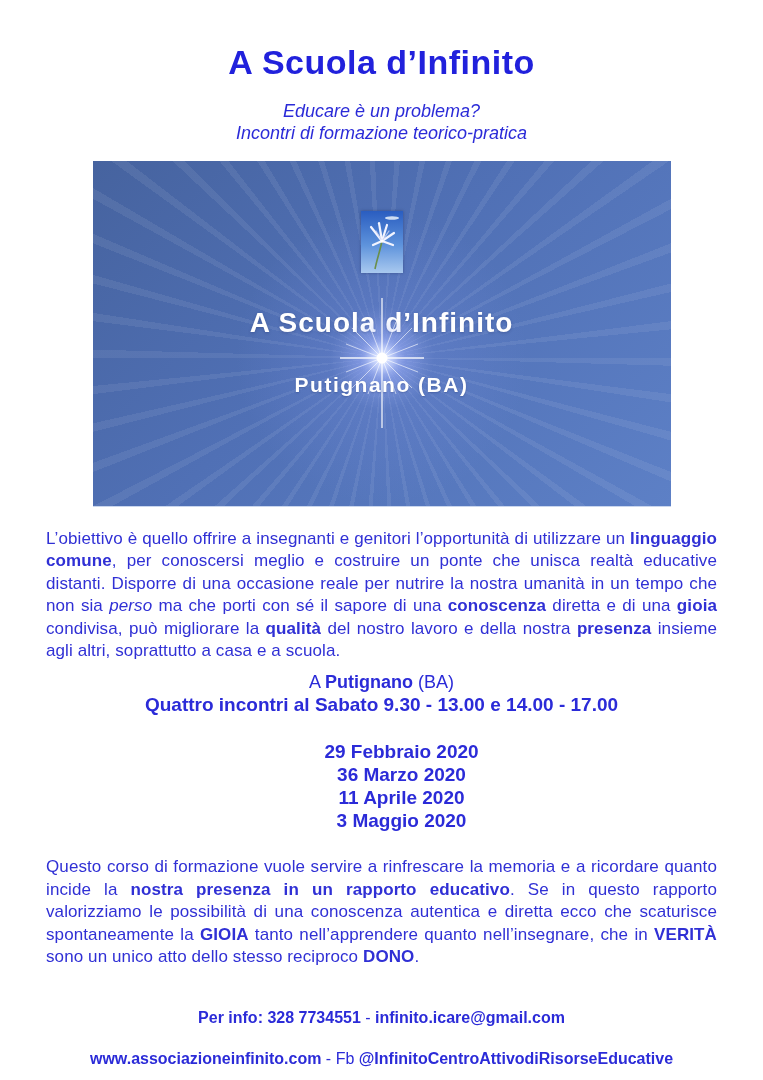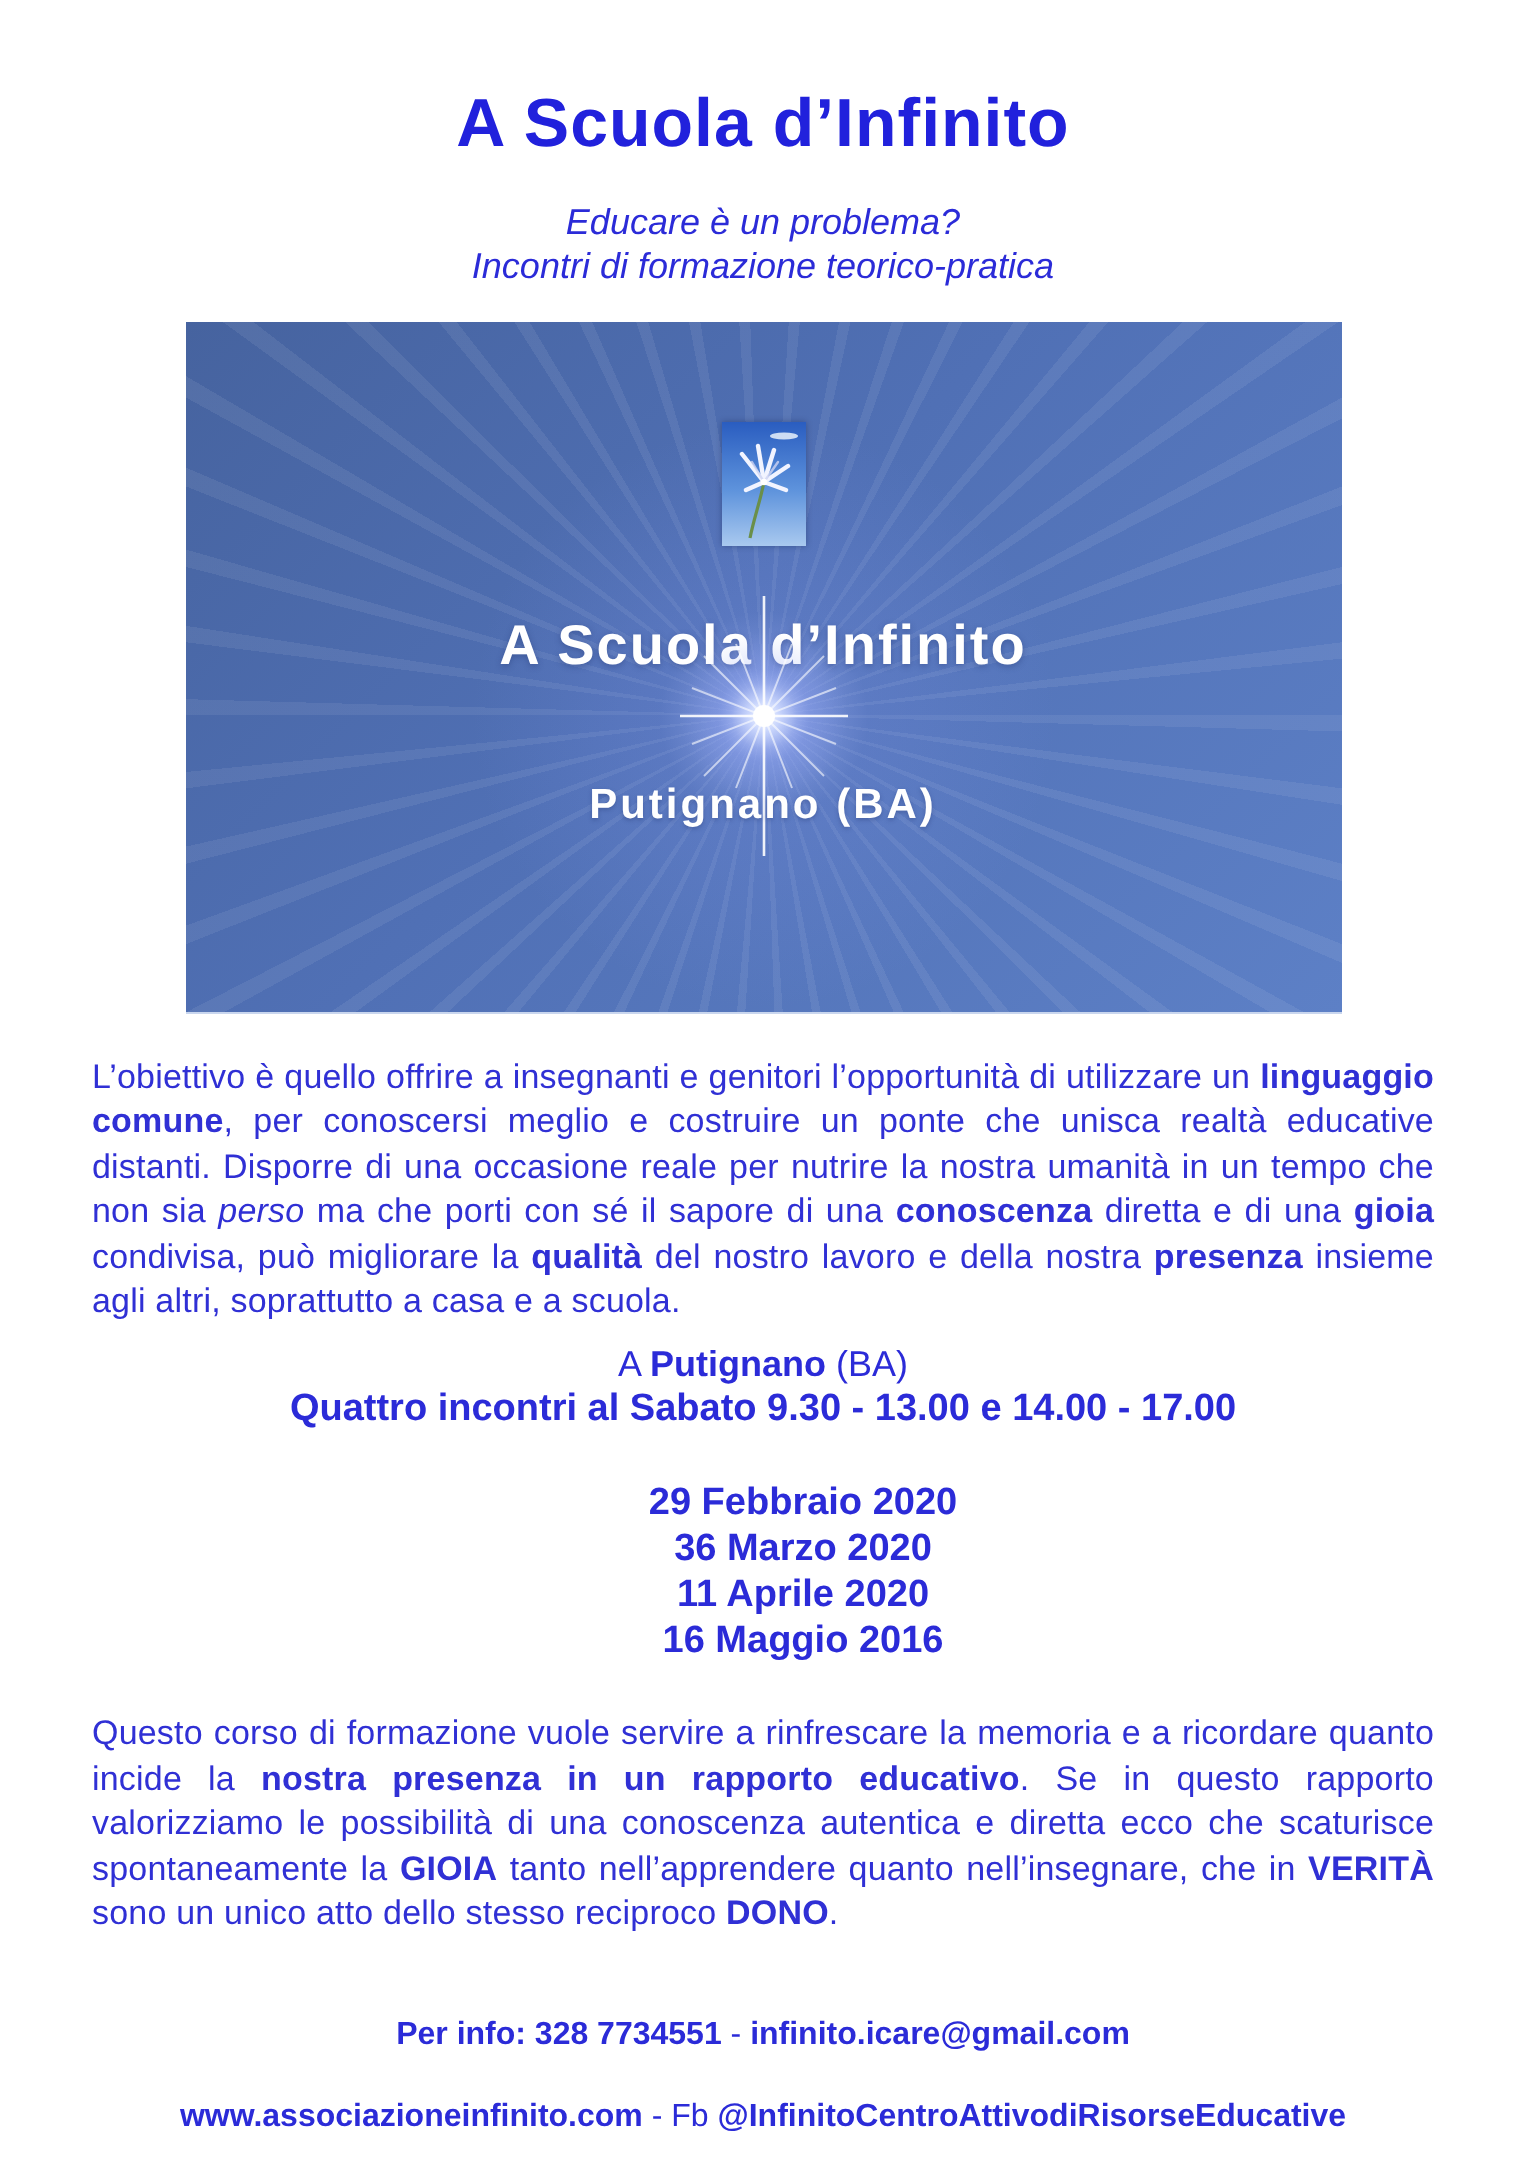--- a/index.html
+++ b/index.html
@@ -71,21 +71,21 @@
     color:#ffffff;
     font-size:28px;font-weight:bold;
     letter-spacing:1px;
     text-shadow:0 1px 3px rgba(40,60,120,0.45);
   }
   .star-burst{
     position:absolute;left:50%;top:197px;
     transform:translate(-50%,-50%);
   }
   .banner-loc{
-    position:absolute;top:230px;width:100%;
+    position:absolute;top:212px;width:100%;
     text-align:center;
     color:#ffffff;
     font-size:21px;font-weight:bold;
     letter-spacing:1.5px;
     text-shadow:0 1px 2px rgba(40,60,120,0.4);
   }
 
   
   .para{
     margin:21px 46px 0;
@@ -196,21 +196,21 @@
   <p class="para"><span>L’obiettivo è quello offrire a insegnanti e genitori l’opportunità di utilizzare un </span><span class="b">linguaggio comune</span><span>, per conoscersi meglio e costruire un ponte che unisca realtà educative distanti. Disporre di una occasione reale per nutrire la nostra umanità in un tempo che non sia </span><span class="i">perso</span><span> ma che porti con sé il sapore di una </span><span class="b">conoscenza</span><span> diretta e di una </span><span class="b">gioia</span><span> condivisa, può migliorare la </span><span class="b">qualità</span><span> del nostro lavoro e della nostra </span><span class="b">presenza</span><span> insieme agli altri, soprattutto a casa e a scuola.</span></p>
 
   <div class="center-line location-line"><span>A </span><span class="b">Putignano</span><span> (BA)</span></div>
 
   <div class="center-line schedule-line">Quattro incontri al Sabato 9.30 - 13.00 e 14.00 - 17.00</div>
 
   <div class="dates">
     <div class="date-item">29 Febbraio 2020</div>
     <div class="date-item">36 Marzo 2020</div>
     <div class="date-item">11 Aprile 2020</div>
-    <div class="date-item">16 Maggio 2016</div>
+    <div class="date-item">3 Maggio 2020</div>
   </div>
 
   <p class="para second"><span>Questo corso di formazione vuole servire a rinfrescare la memoria e a ricordare quanto incide la </span><span class="b">nostra presenza in un rapporto educativo</span><span>. Se in questo rapporto valorizziamo le possibilità di una conoscenza autentica e diretta ecco che scaturisce spontaneamente la </span><span class="b">GIOIA</span><span> tanto nell’apprendere quanto nell’insegnare, che in </span><span class="b">VERITÀ</span><span> sono un unico atto dello stesso reciproco </span><span class="b">DONO</span><span>.</span></p>
 
   <div class="center-line contact-line"><span class="b">Per info: 328 7734551</span><span> - </span><span class="b">infinito.icare@gmail.com</span></div>
 
   <div class="center-line footer-line"><span class="b">www.associazioneinfinito.com</span><span> - Fb </span><span class="b">@InfinitoCentroAttivodiRisorseEducative</span></div>
 
 </main>
 

